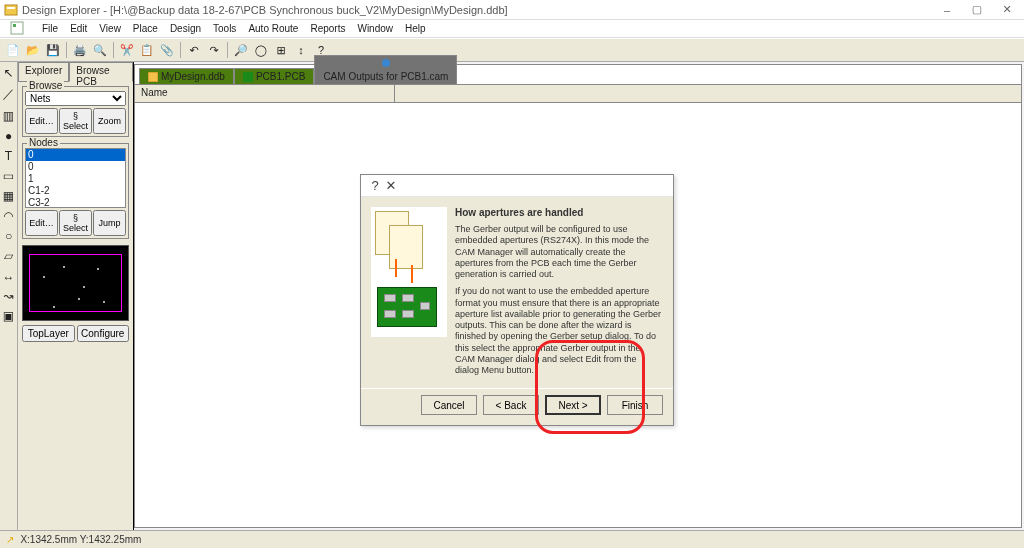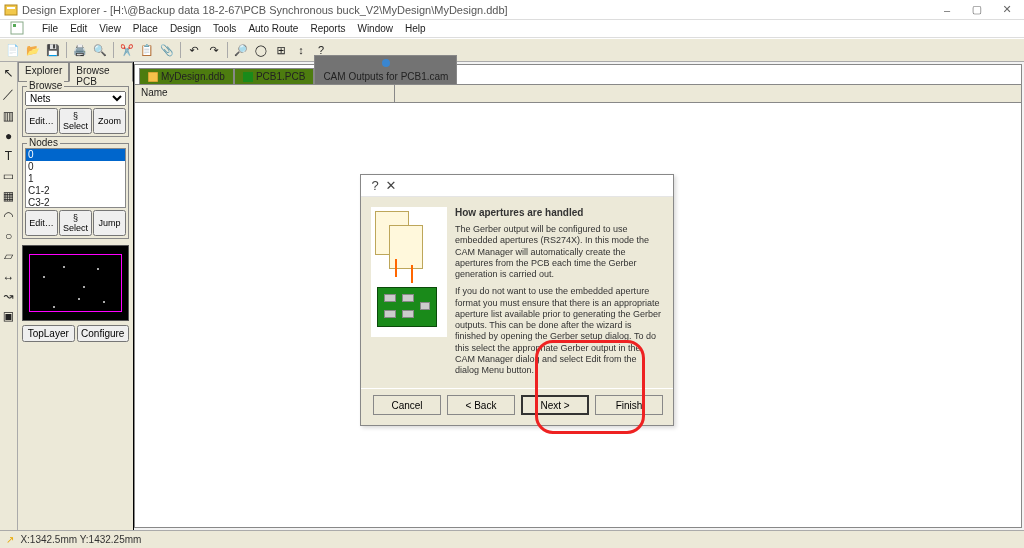--- a/index.html
+++ b/index.html
@@ -74,21 +74,21 @@
 .wizard { position: absolute; left: 360px; top: 174px; width: 314px; background: #ece9d8; border: 1px solid #888; box-shadow: 2px 2px 4px rgba(0,0,0,.15); }
 .wiz-title { height: 22px; display: flex; align-items: center; padding: 0 6px; background: #fff; border-bottom: 1px solid #e5e5e5; font-size: 11px; }
 .wiz-title .t { flex: 1; }
 .wiz-title .help, .wiz-title .close { width: 16px; text-align: center; cursor: pointer; font-size: 13px; color: #444; }
 .wiz-body { display: flex; padding: 10px 10px 6px; gap: 8px; }
 .wiz-img { width: 76px; height: 130px; background: #fff; border: none; flex-shrink: 0; position: relative; }
 .wiz-text { flex: 1; font-size: 9px; color: #333; }
 .wiz-text h4 { font-size: 10px; font-weight: bold; margin-bottom: 6px; }
 .wiz-text p { margin-bottom: 6px; line-height: 1.25; }
 .wiz-btns { display: flex; justify-content: flex-end; gap: 6px; padding: 6px 10px 10px; border-top: 1px solid #fff; }
-.wiz-btns button { width: 68px; height: 20px; font-size: 10px; border: 1px solid #888; background: #ece9d8; }
+.wiz-btns button { width: 56px; height: 20px; font-size: 10px; border: 1px solid #888; background: #ece9d8; }
 .wiz-btns button.primary { border: 2px solid #333; }
 
 
 .doc { position:absolute; width:34px; height:44px; background:#fff8dc; border:1px solid #bda65a; }
 .doc.a { left:4px; top:4px; }
 .doc.b { left:18px; top:18px; }
 .pcb { position:absolute; left:6px; top:80px; width:60px; height:40px; background:#1a8a1a; border:1px solid #0a4a0a; }
 .pcb .chip { position:absolute; width:12px; height:8px; background:#ccc; border:1px solid #888; }
 .arrow { position:absolute; width:2px; height:18px; background:#f60; }
 

